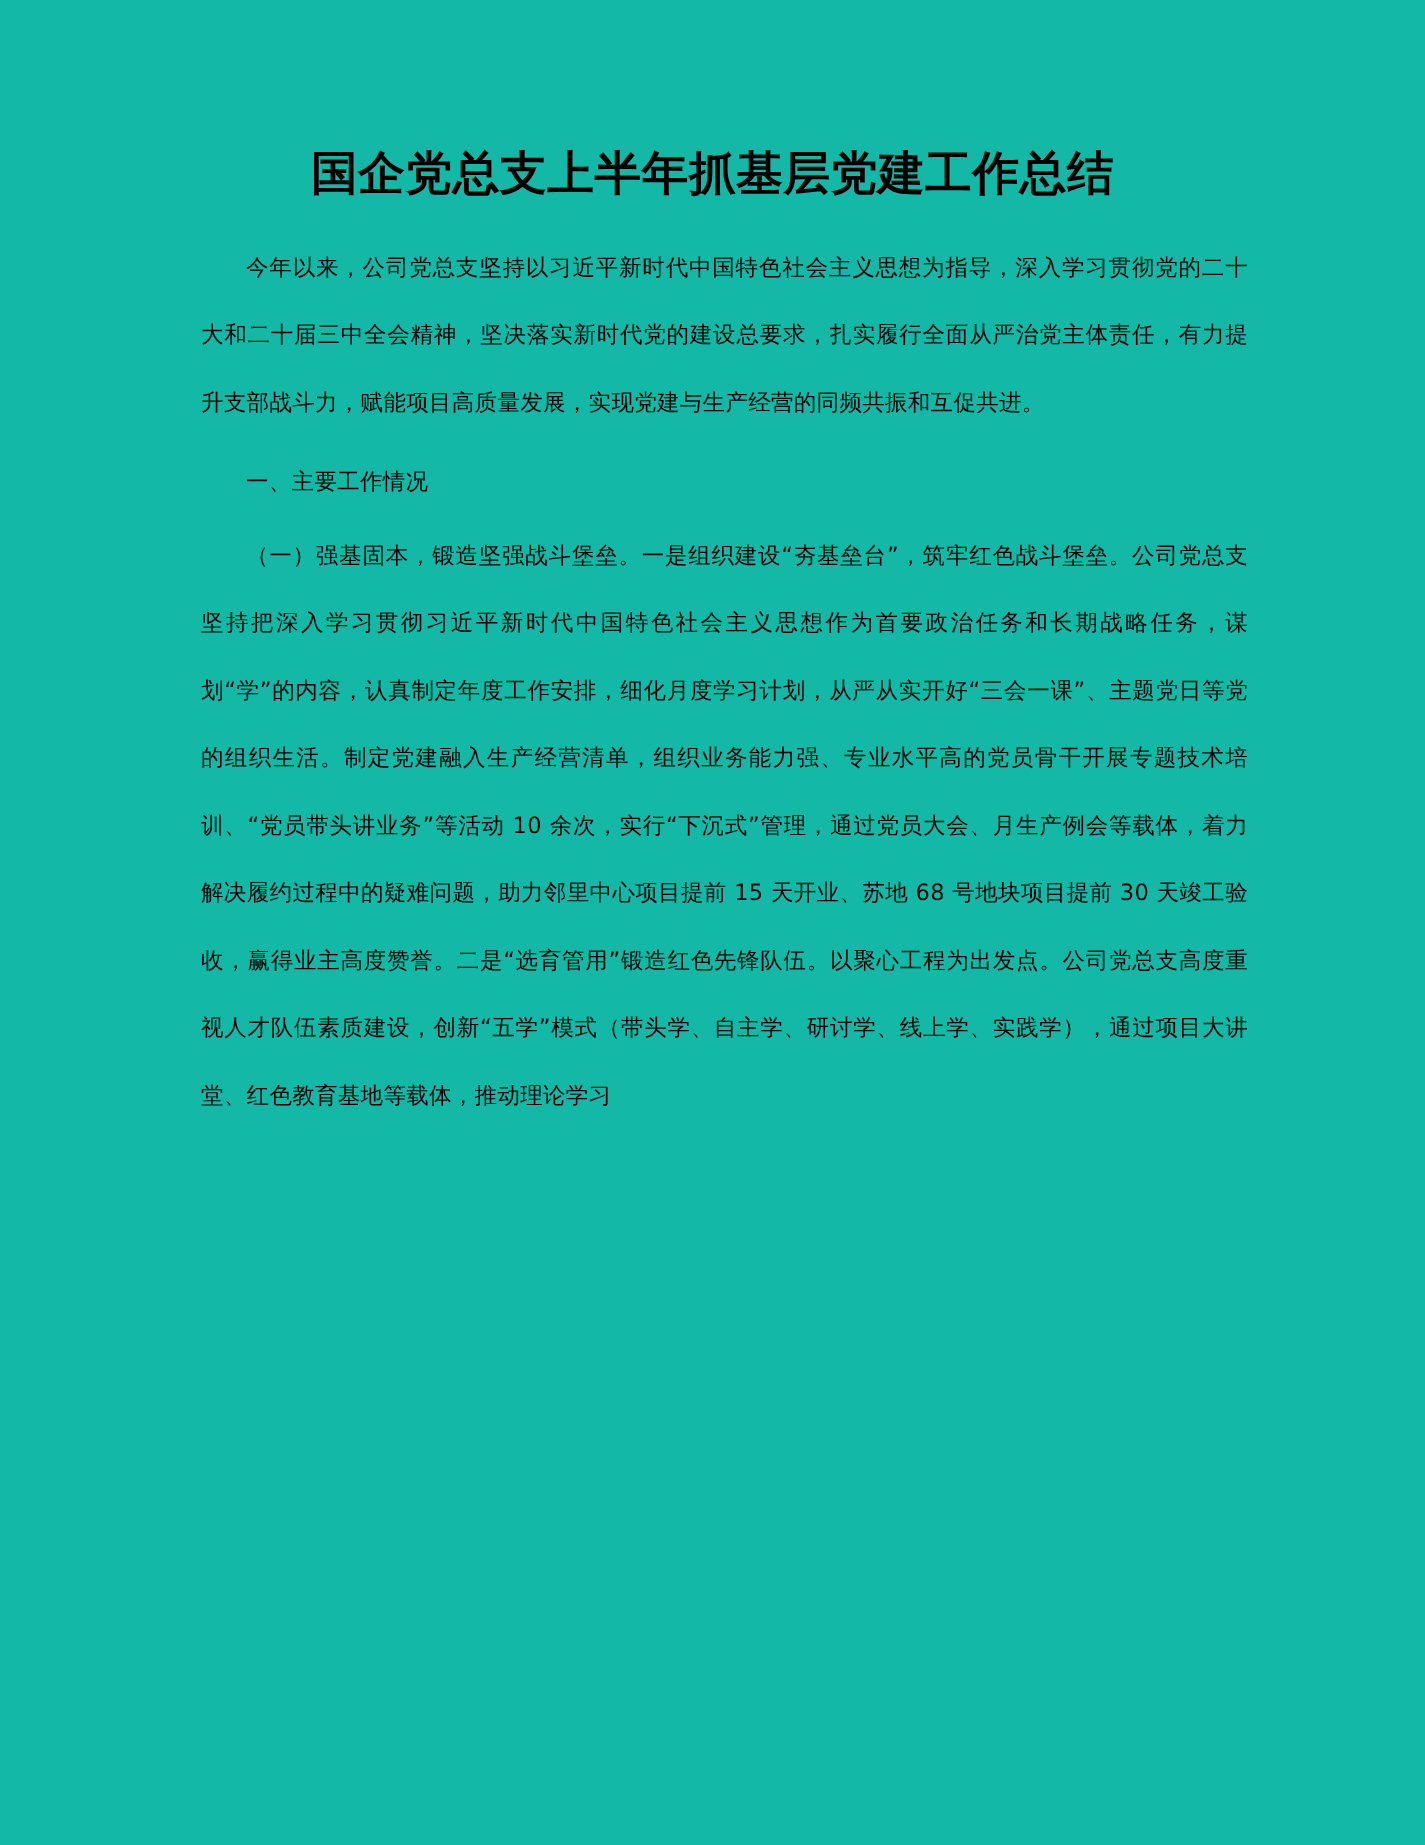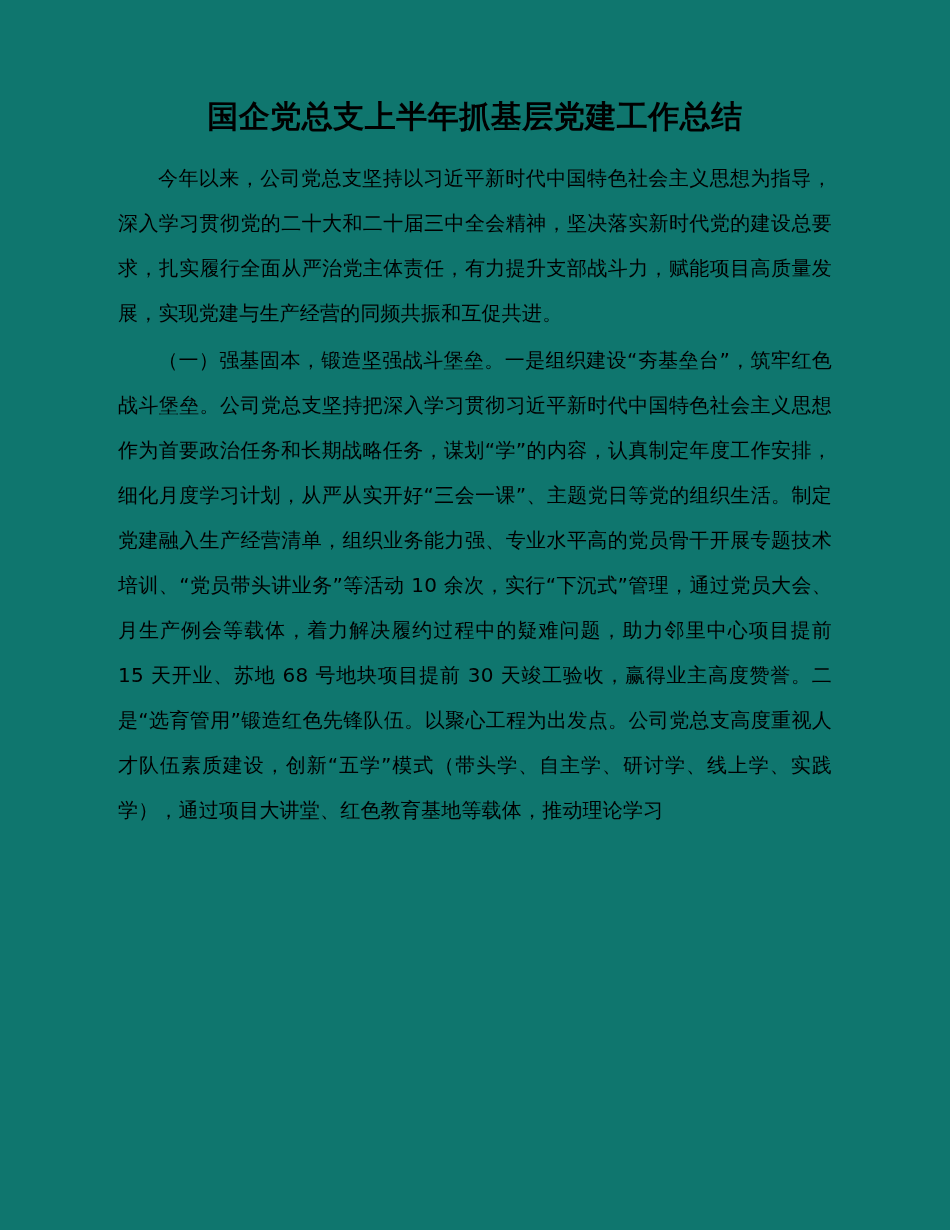--- a/index.html
+++ b/index.html
@@ -8,59 +8,60 @@
     background: #ffffff;
   }
   body {
     font-family: "Liberation Serif", "DejaVu Serif", serif;
     color: #000000;
   }
   .page {
     width: 950px;
     height: 1230px;
     box-sizing: border-box;
-    background: #0f766e;
+    background: #14b8a6;
     position: relative;
     overflow: hidden;
     padding: 96px 118px 40px 118px;
   }
   .doc-title {
     font-family: "DejaVu Sans", "Liberation Sans", sans-serif;
     font-weight: bold;
     font-size: 31px;
     line-height: 1.35;
     text-align: center;
     letter-spacing: 0.5px;
     margin: 0 0 18px 0;
     color: #000000;
   }
   .para {
     font-family: "DejaVu Sans", "Liberation Sans", sans-serif;
-    font-size: 20px;
+    font-size: 15px;
     line-height: 45px;
     text-align: justify;
     text-justify: inter-ideograph;
     text-indent: 2em;
-    margin: 0 0 2px 0;
+    margin: 0 0 2px 16px;
     color: #000000;
     letter-spacing: 0.2px;
   }
   .para.heading {
     margin-top: 8px;
     margin-bottom: 4px;
   }
   .b {
     font-weight: normal;
   }
 </style>
 </head>
 <body>
 
 <div class="page">
 
   <h1 class="doc-title">国企党总支上半年抓基层党建工作总结</h1>
 
   <p class="para">今年以来，公司党总支坚持以习近平新时代中国特色社会主义思想为指导，深入学习贯彻党的二十大和二十届三中全会精神，坚决落实新时代党的建设总要求，扎实履行全面从严治党主体责任，有力提升支部战斗力，赋能项目高质量发展，实现党建与生产经营的同频共振和互促共进。</p>
 
+  <p class="para heading">一、主要工作情况</p>
 
   <p class="para"><span class="b">（一）强基固本，锻造坚强战斗堡垒。一是组织建设“夯基垒台”，筑牢红色战斗堡垒。</span><span>公司党总支坚持把深入学习贯彻习近平新时代中国特色社会主义思想作为首要政治任务和长期战略任务，谋划“学”的内容，认真制定年度工作安排，细化月度学习计划，从严从实开好“三会一课”、主题党日等党的组织生活。制定党建融入生产经营清单，组织业务能力强、专业水平高的党员骨干开展专题技术培训、“党员带头讲业务”等活动 10 余次，实行“下沉式”管理，通过党员大会、月生产例会等载体，着力解决履约过程中的疑难问题，助力邻里中心项目提前 15 天开业、苏地 68 号地块项目提前 30 天竣工验收，赢得业主高度赞誉。二是“选育管用”锻造红色先锋队伍。以聚心工程为出发点。公司党总支高度重视人才队伍素质建设，创新“五学”模式（带头学、自主学、研讨学、线上学、实践学），通过项目大讲堂、红色教育基地等载体，推动理论学习</span></p>
 
 </div>
 
 </body></html>

